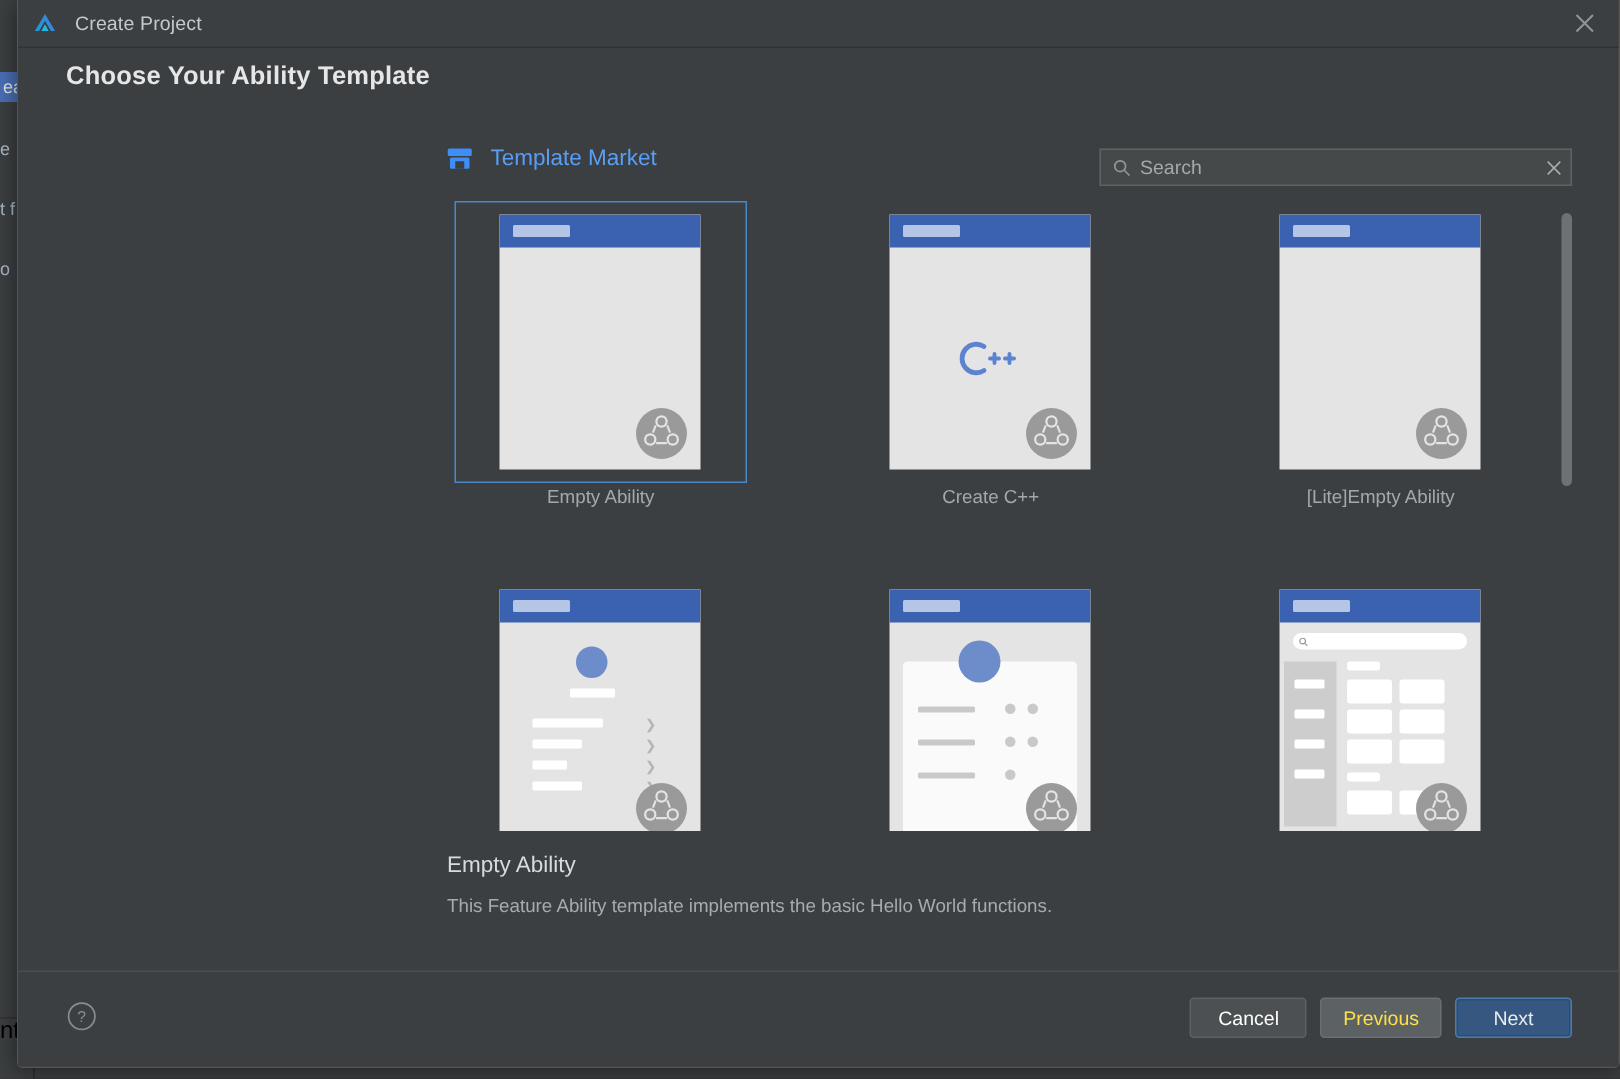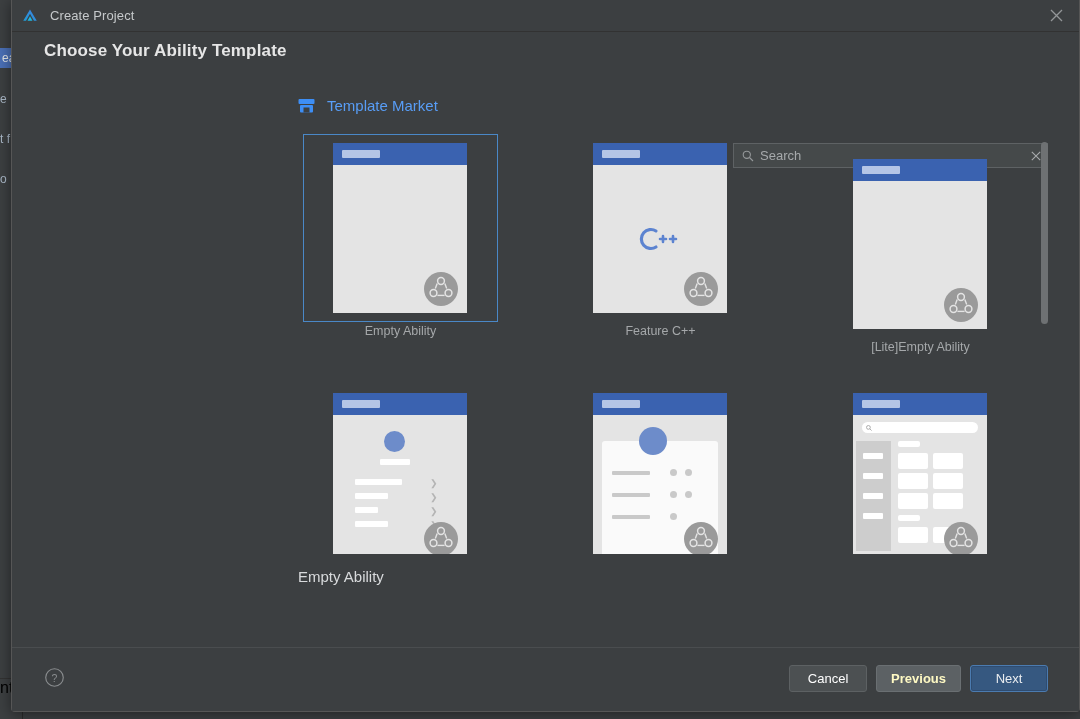--- a/index.html
+++ b/index.html
@@ -112,21 +112,21 @@
     margin-left: 12px; font-size: 15px; color: #589df6;
   }
 
   
   #template-search-box {
     position: absolute; right: 1px; top: 21px;
     width: 315px; height: 25px;
     background: #45494a;
     border: 1px solid #5e6264;
     box-sizing: border-box;
-    display: flex; align-items: center; margin-top: 44px;
+    display: flex; align-items: center;
   }
   #template-search-input {
     flex: 1; background: transparent; border: none; outline: none;
     color: #b9bcbe; font-size: 13px; font-family: "Liberation Sans", sans-serif;
     padding: 0 4px 0 6px;
   }
   #template-search-input::placeholder { color: #a6a9ab; }
   #search-magnifier-icon { margin-left: 8px; flex: none; opacity: .75; }
   #search-clear-button {
     width: 22px; height: 23px; flex: none; cursor: pointer;
@@ -239,21 +239,21 @@
     padding: 0 14px;
     font-size: 13px; font-family: "Liberation Sans", sans-serif;
     border-radius: 3px; cursor: pointer;
     display: flex; align-items: center; justify-content: center;
     box-sizing: border-box;
   }
   .footer-btn.secondary {
     background: #4c5052; color: #ffffff; border: 1px solid #5d6163;
   }
   .footer-btn.muted {
-    background: #5c6164; color: #fef9c3; border: 1px solid #6a6f72; font-weight: bold;
+    background: #5c6164; color: #fde047; border: 1px solid #6a6f72;
   }
   .footer-btn.primary {
     background: #365880; color: #e9ecef; border: 1px solid #4b7bb0;
     box-shadow: inset 0 0 0 1px #2f4c70;
   }
 </style>
 </head>
 <body>
 
 <div id="app-backdrop">
@@ -356,24 +356,24 @@
           <svg class="harmony-badge" viewBox="0 0 44 44">
             <circle cx="22" cy="22" r="17" fill="#9a9a9a"></circle>
             <circle cx="22" cy="14" r="3.4" stroke="#e4e4e4" stroke-width="1.5" fill="none"></circle>
             <circle cx="14.5" cy="26" r="3.4" stroke="#e4e4e4" stroke-width="1.5" fill="none"></circle>
             <circle cx="29.5" cy="26" r="3.4" stroke="#e4e4e4" stroke-width="1.5" fill="none"></circle>
             <path d="M18.2 16.6 L16.3 21.4" stroke="#e4e4e4" stroke-width="1.4"></path>
             <path d="M25.8 16.6 L27.7 21.4" stroke="#e4e4e4" stroke-width="1.4"></path>
             <path d="M18.4 28.4 L25.6 28.4" stroke="#e4e4e4" stroke-width="1.4"></path>
           </svg>
         </div>
-        <div class="card-caption">Feature C++</div>
-      </div>
-
-      <div class="template-card" style="left:530px; top:16px;">
+        <div class="card-caption">Create C++</div>
+      </div>
+
+      <div class="template-card" style="left:530px; top:0;">
         <div class="card-frame"></div>
         <div class="preview">
           <div class="topbar">
             <div class="stub"></div>
           </div>
           <div class="body"></div>
           <svg class="harmony-badge" viewBox="0 0 44 44">
             <circle cx="22" cy="22" r="17" fill="#9a9a9a"></circle>
             <circle cx="22" cy="14" r="3.4" stroke="#e4e4e4" stroke-width="1.5" fill="none"></circle>
             <circle cx="14.5" cy="26" r="3.4" stroke="#e4e4e4" stroke-width="1.5" fill="none"></circle>
@@ -489,20 +489,21 @@
         <div class="card-caption"></div>
       </div>
     </div>
 
     <div id="template-grid-scrollbar">
       <div class="thumb"></div>
     </div>
 
     <div id="template-detail">
       <div id="template-detail-title">Empty Ability</div>
+      <div id="template-detail-desc">This Feature Ability template implements the basic Hello World functions.</div>
     </div>
   </div>
 
   <div id="dialog-footer">
     <svg id="help-button" viewBox="0 0 22 22">
       <circle cx="11" cy="11" r="9.2" stroke="#9da0a2" stroke-width="1.2" fill="none"></circle>
       <text x="11" y="15.3" text-anchor="middle" font-size="11" fill="#9da0a2" font-family="Liberation Sans, sans-serif">?</text>
     </svg>
     <div id="footer-buttons">
       <div class="footer-btn secondary">

